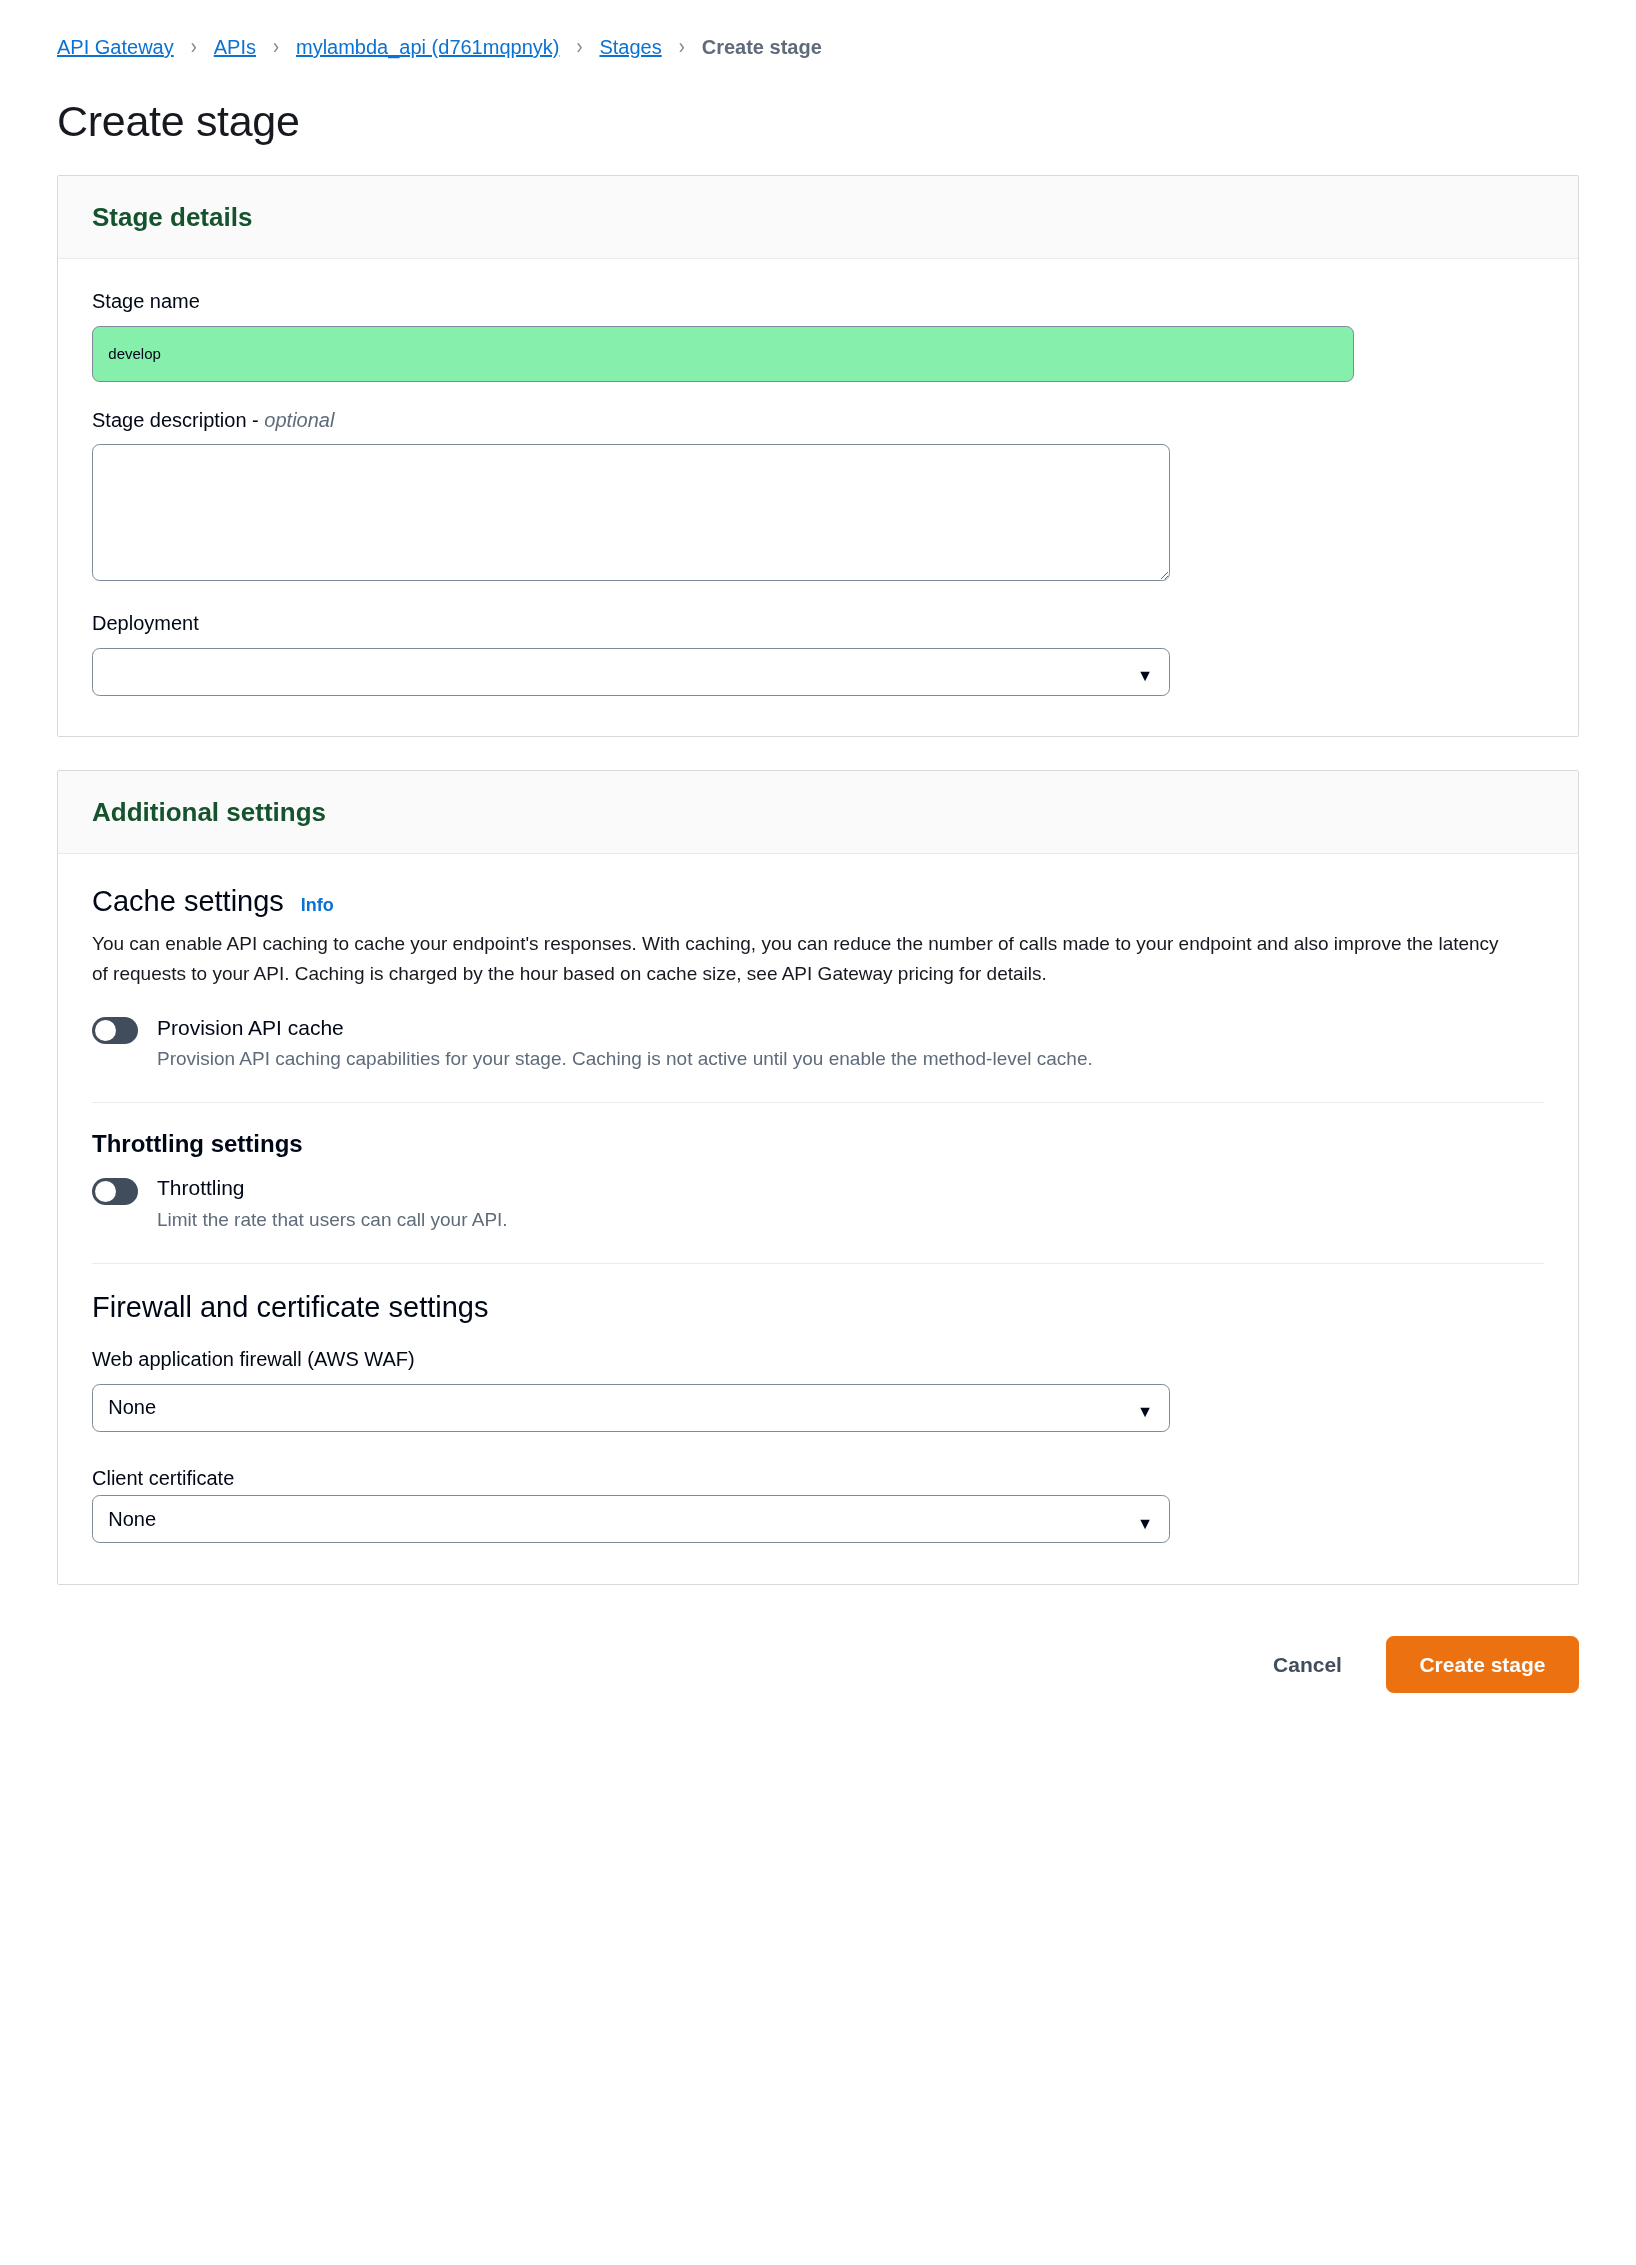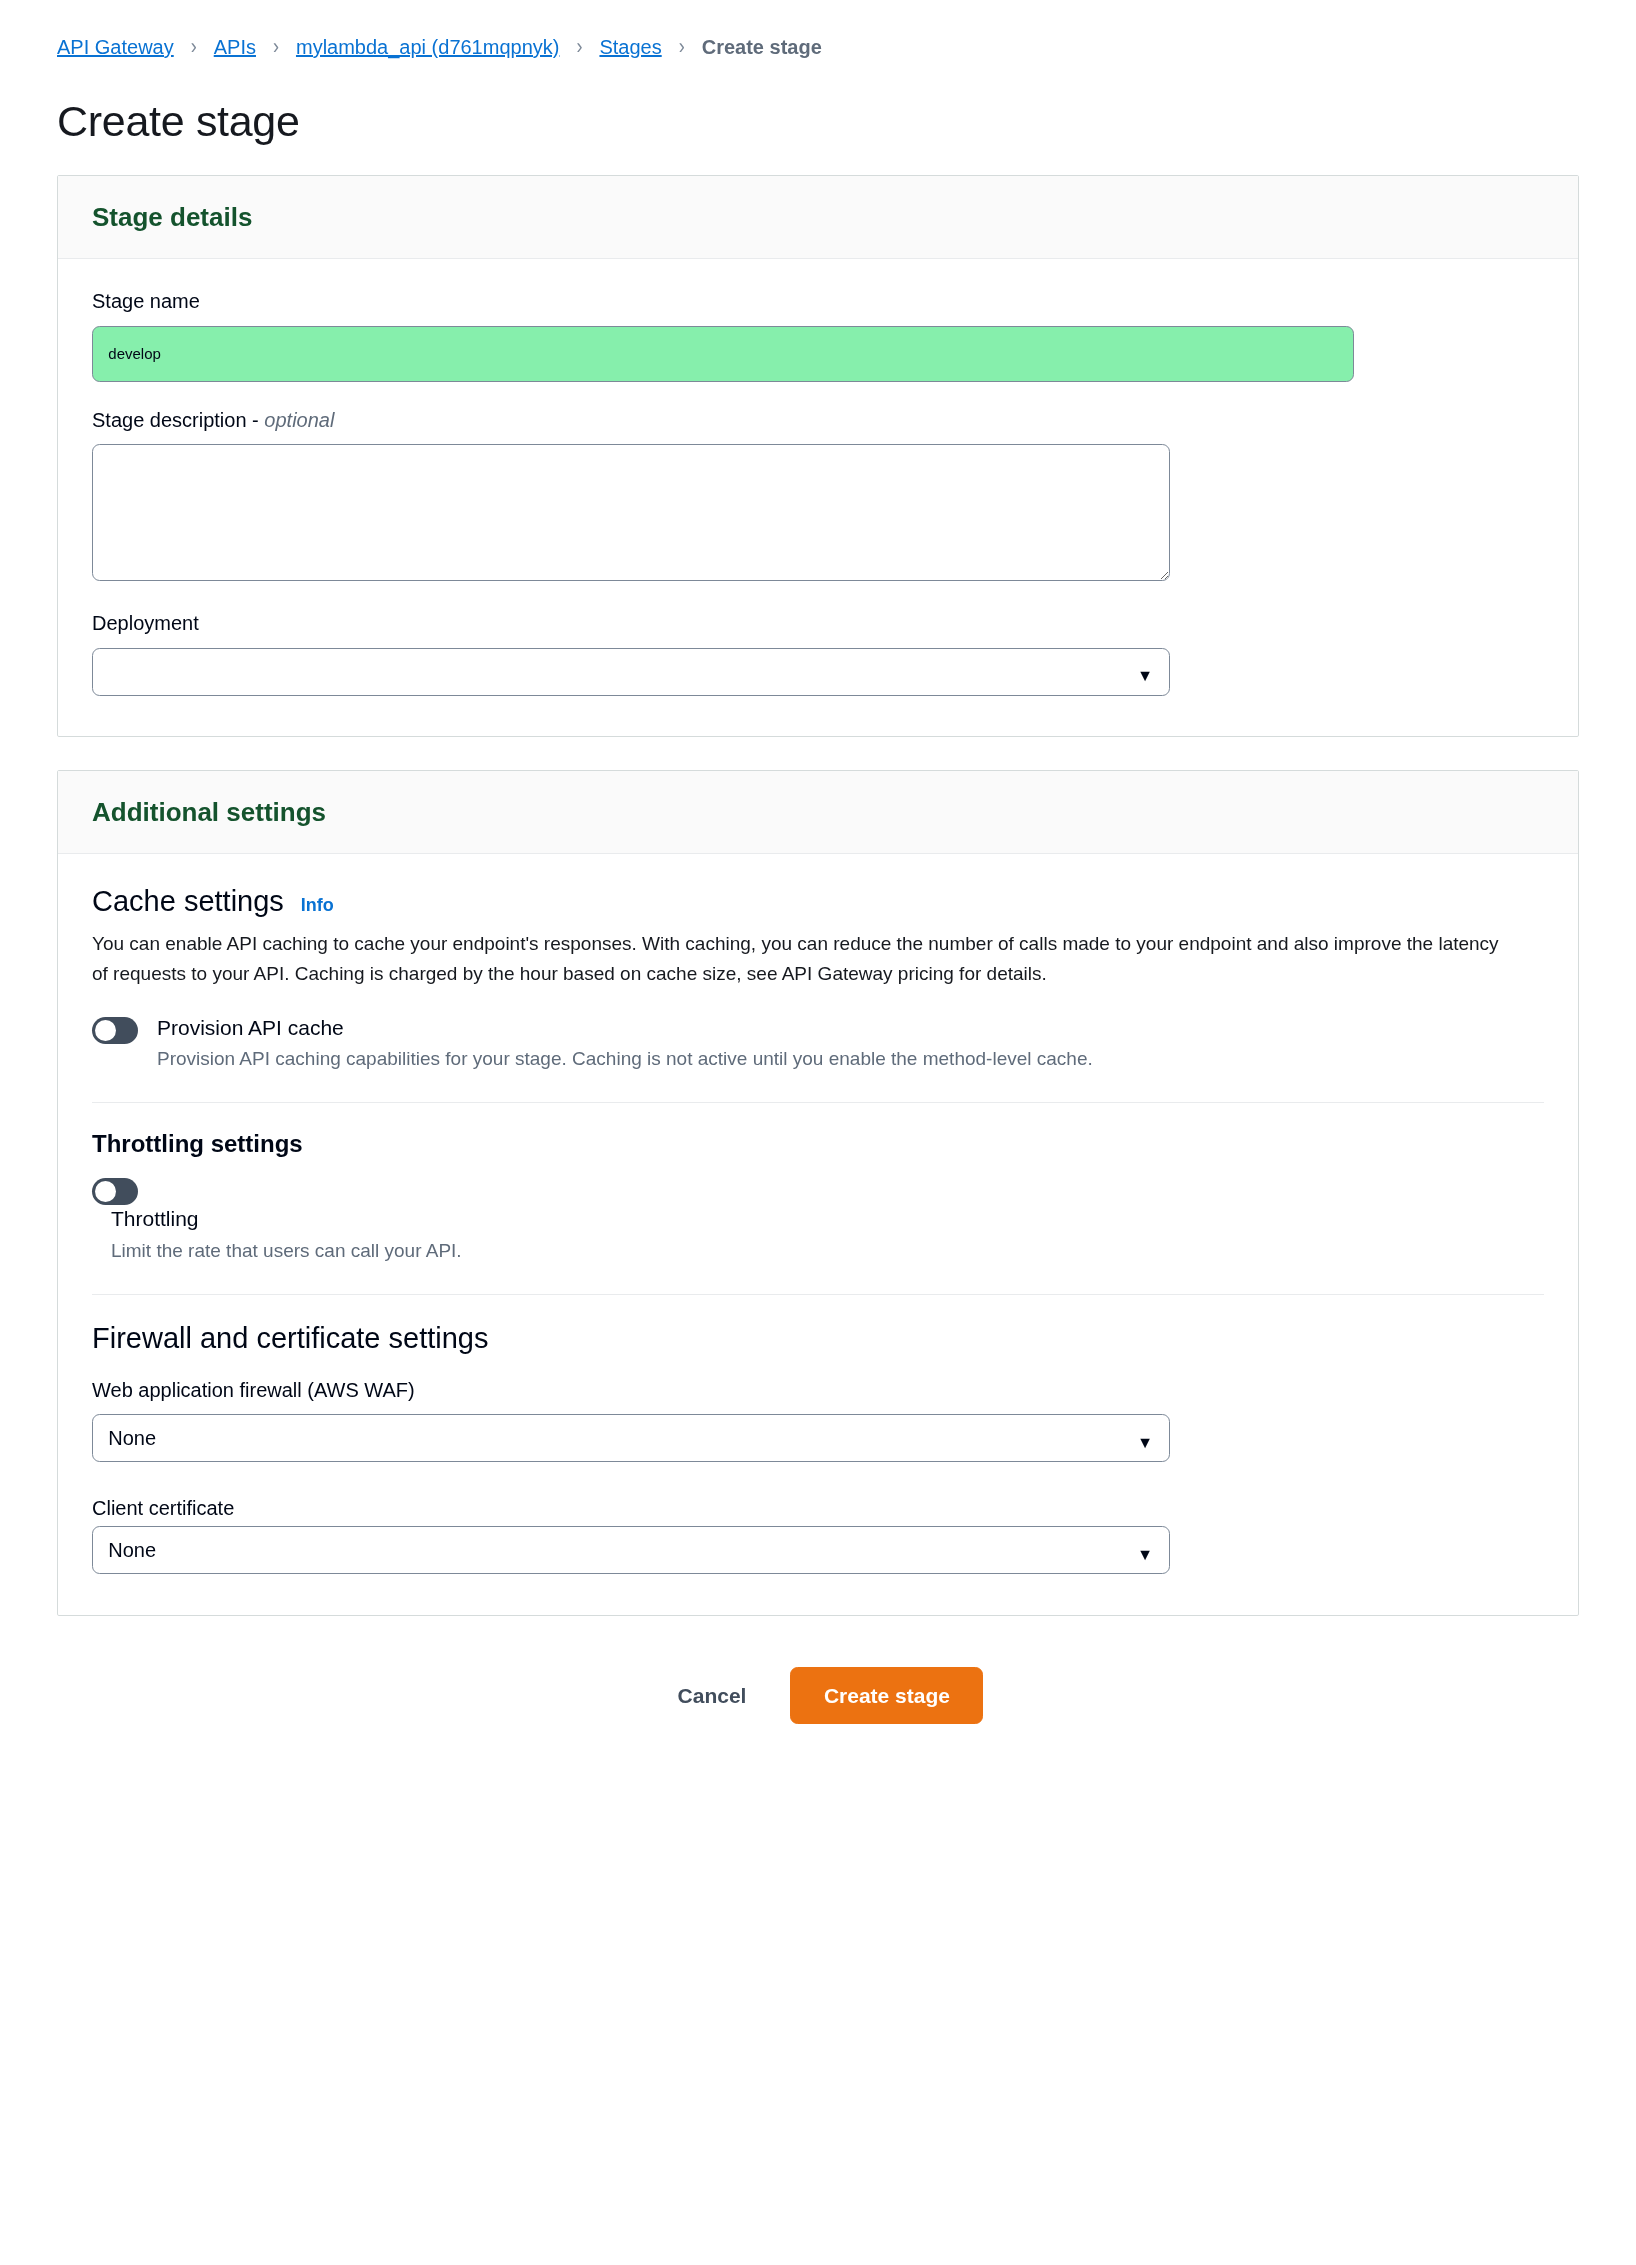--- a/index.html
+++ b/index.html
@@ -226,21 +226,21 @@
   .sub-field-desc {
     font-size: 19px;
     line-height: 28px;
     color: #5f6b7a;
     margin: 0 0 10.5px 0;
   }
 
   
   .footer-actions {
     display: flex;
-    justify-content: center;
+    justify-content: flex-end;
     align-items: center;
     padding: 19px 0 38px 0;
   }
   .btn-link {
     background: none;
     border: none;
     color: #414d5c;
     font-size: 21px;
     font-weight: bold;
     font-family: "Liberation Sans", sans-serif;
@@ -342,21 +342,21 @@
         <div class="toggle-texts">
           <div class="toggle-label">Provision API cache</div>
           <div class="toggle-desc">Provision API caching capabilities for your stage. Caching is not active until you enable the method-level cache.</div>
         </div>
       </div>
 
       <hr class="divider">
 
       <h3 class="section-title-bold">Throttling settings</h3>
 
-      <div class="toggle-row" style="margin-top:13.4px;flex-direction:column;">
+      <div class="toggle-row" style="margin-top:13.4px;">
         <div class="toggle">
           <div class="knob"></div>
         </div>
         <div class="toggle-texts">
           <div class="toggle-label">Throttling</div>
           <div class="toggle-desc">Limit the rate that users can call your API.</div>
         </div>
       </div>
 
       <hr class="divider">

